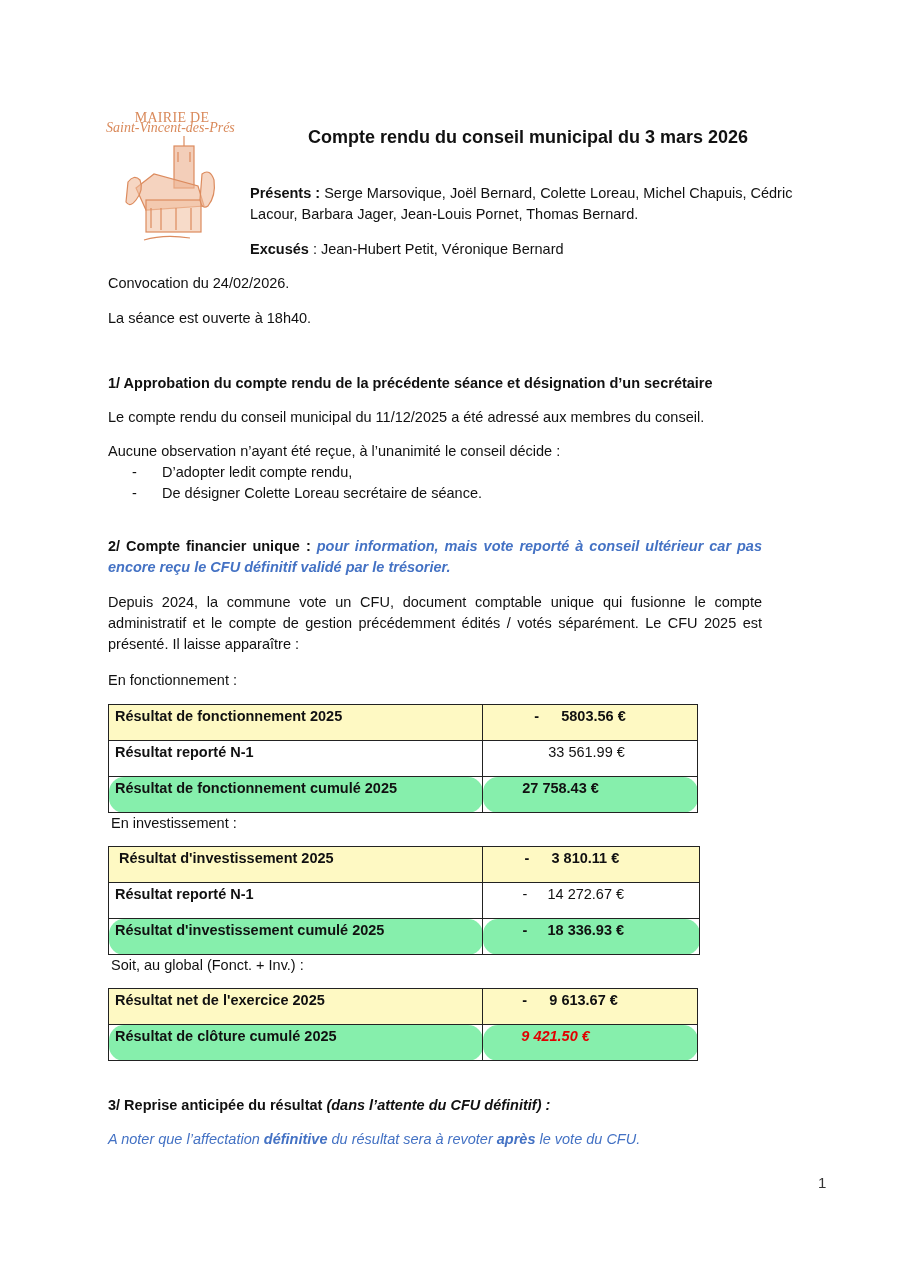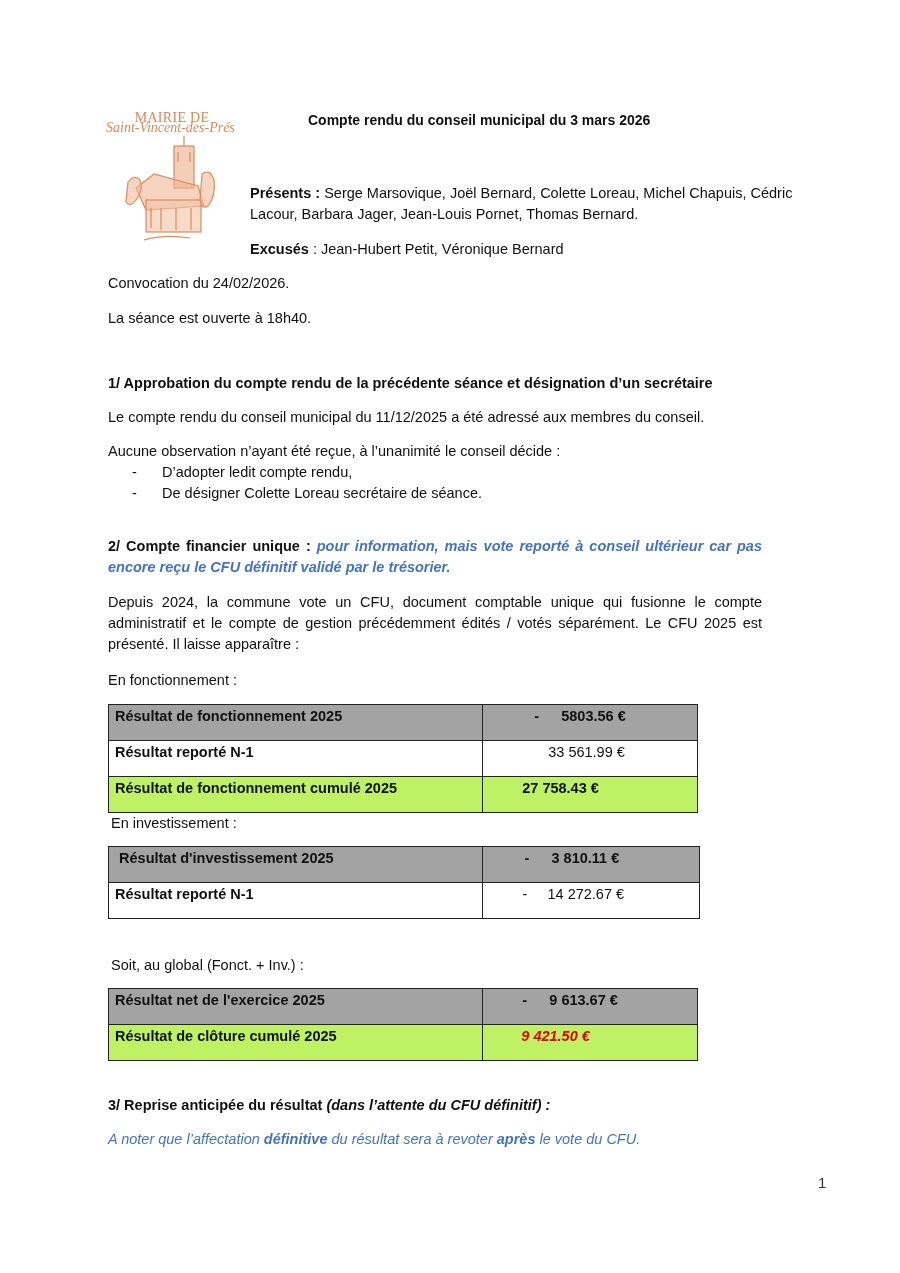--- a/index.html
+++ b/index.html
@@ -8,29 +8,29 @@
   .abs { position:absolute; }
   .p { position:absolute; left:108px; line-height:21px; margin:0; }
   .bold { font-weight:bold; }
   .blue { color:#4472c4; }
   .ital { font-style:italic; }
   .logo { left:106px; top:108px; width:132px; height:140px; }
   .logo-title1 { position:absolute; left:0; width:132px; top:2px; text-align:center;
                  font-family:"Liberation Serif", serif; font-size:14px; color:#d9895a; letter-spacing:0.3px; }
   .logo-title2 { position:absolute; left:0; width:132px; top:12px; text-align:left;
                  font-family:"Liberation Serif", serif; font-style:italic; font-size:14px; color:#d9895a; }
-  .title { left:308px; top:112px; font-size:14px; font-weight:bold; }
+  .title { left:308px; top:127px; font-size:18px; font-weight:bold; }
   .bullets { position:absolute; left:108px; margin:0; padding:0; list-style:none; line-height:21px; }
   .bullets li { position:relative; padding-left:54px; }
   .bullets li .dash { position:absolute; left:24px; }
   table.fin { position:absolute; border-collapse:collapse; font-size:14.5px; }
   table.fin td { border:1.5px solid #222; height:32px; vertical-align:top; padding:3px 6px 0 6px; }
-  .c-yellow td { background:#a3a3a3; }
+  .c-yellow td { background:#fef9c3; }
   .c-white td { background:#ffffff; }
-  .c-pink td { background:#bef264; }
+  .c-pink td { background:#86efac;border-radius:15px; }
   .val { position:relative; }
   .val .minus { position:absolute; }
   .red { color:#e00000;font-style:italic; }
   .pagenum { left:818px; top:1174px; font-size:15px; color:#333; }
 </style>
 </head>
 <body>
 
 <div class="abs logo">
   <div class="logo-title1">MAIRIE DE</div>
@@ -121,20 +121,26 @@
     <td class="bold">
           <div class="val"><span class="minus" style="left:35px">-</span><span style="margin-left:62px">3 810.11 €</span></div>
         </td>
   </tr>
   <tr class="c-white">
     <td class="bold">Résultat reporté N-1</td>
     <td>
           <div class="val"><span class="minus" style="left:33px">-</span><span style="margin-left:58px">14 272.67 €</span></div>
         </td>
   </tr>
+  <tr class="c-pink">
+    <td class="bold">Résultat d'investissement cumulé 2025</td>
+    <td class="bold">
+          <div class="val"><span class="minus" style="left:33px">-</span><span style="margin-left:58px">18 336.93 €</span></div>
+        </td>
+  </tr>
 </tbody>
   </table>
 
 <p class="p" style="left:111px; top:955px;">Soit, au global (Fonct. + Inv.) :</p>
 
 <table class="fin" style="left:108px; top:988px; width:590px;">
   <colgroup>
       <col style="width:375px">
       <col style="width:215px">
     </colgroup>

